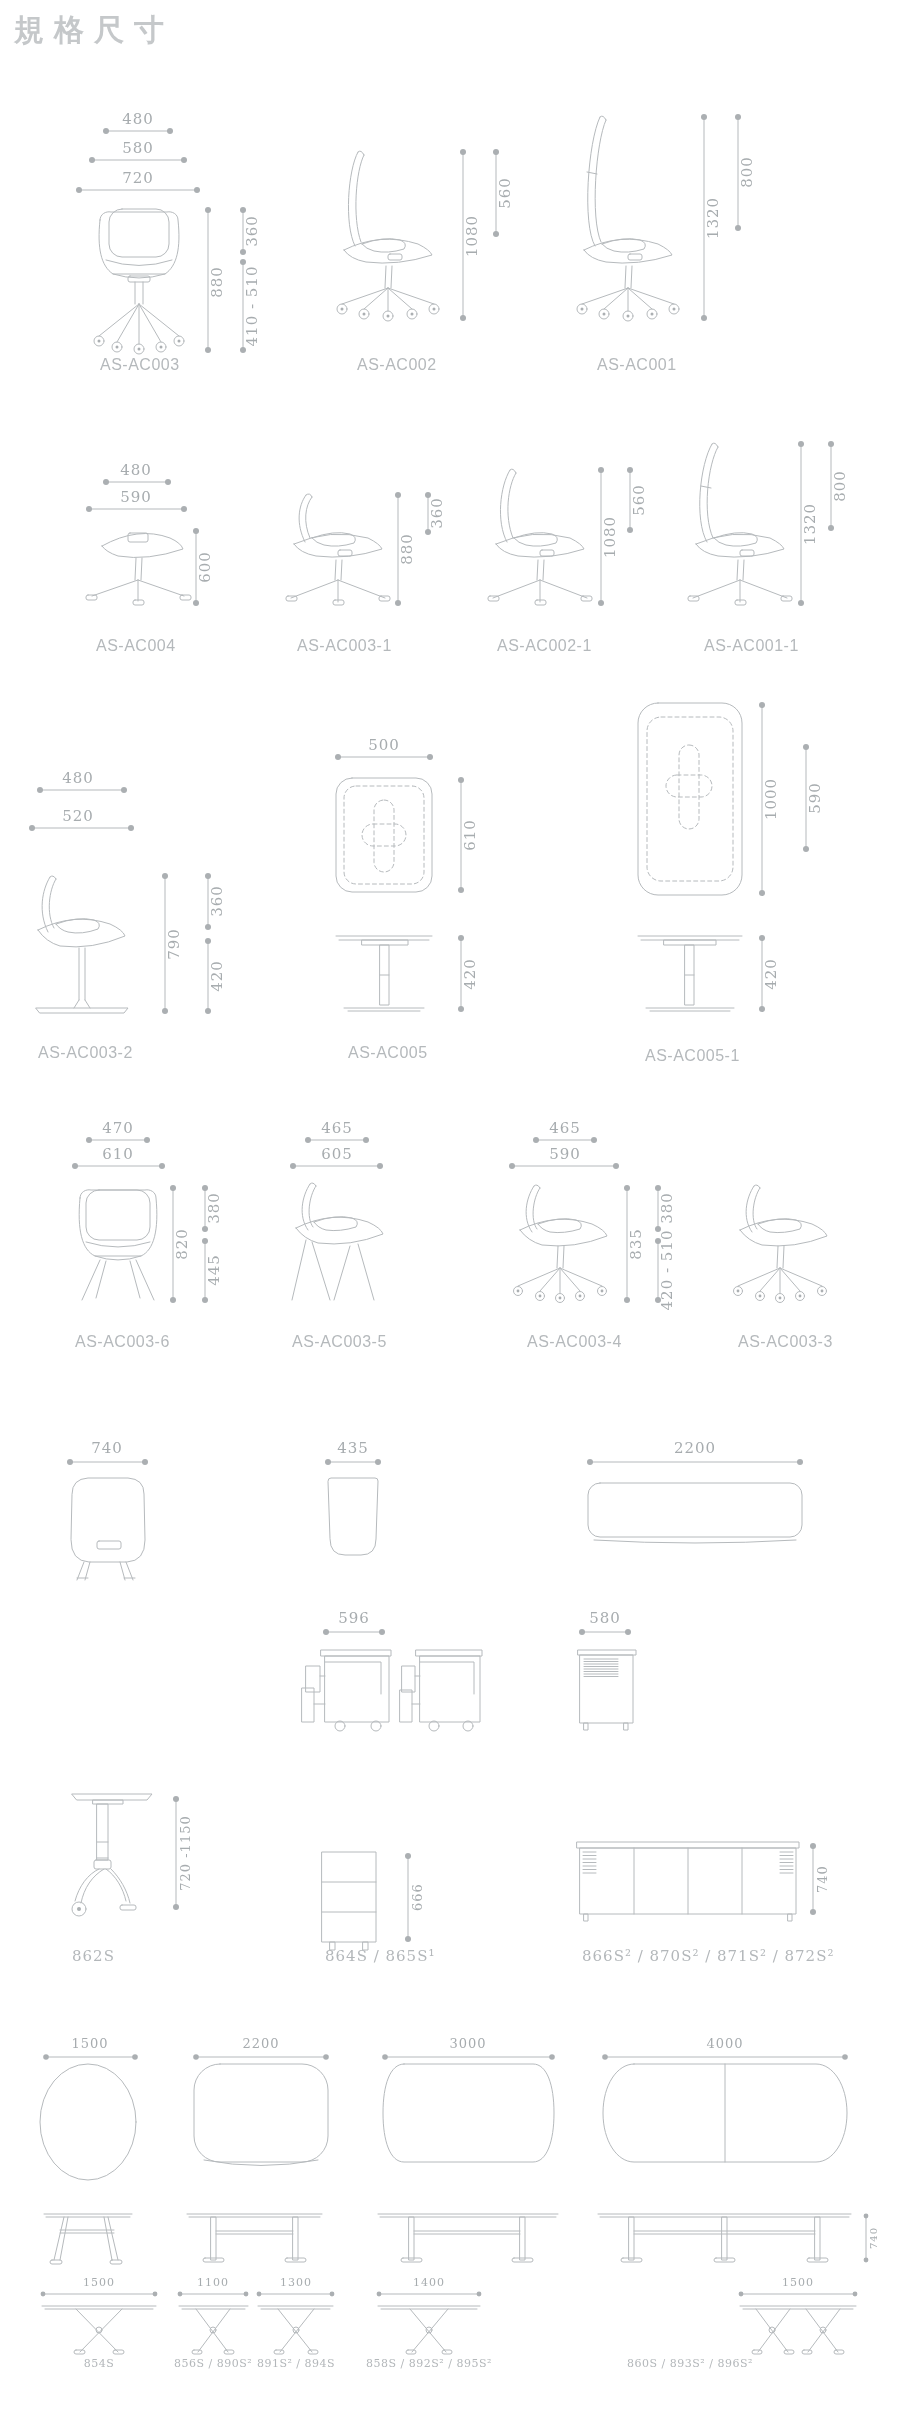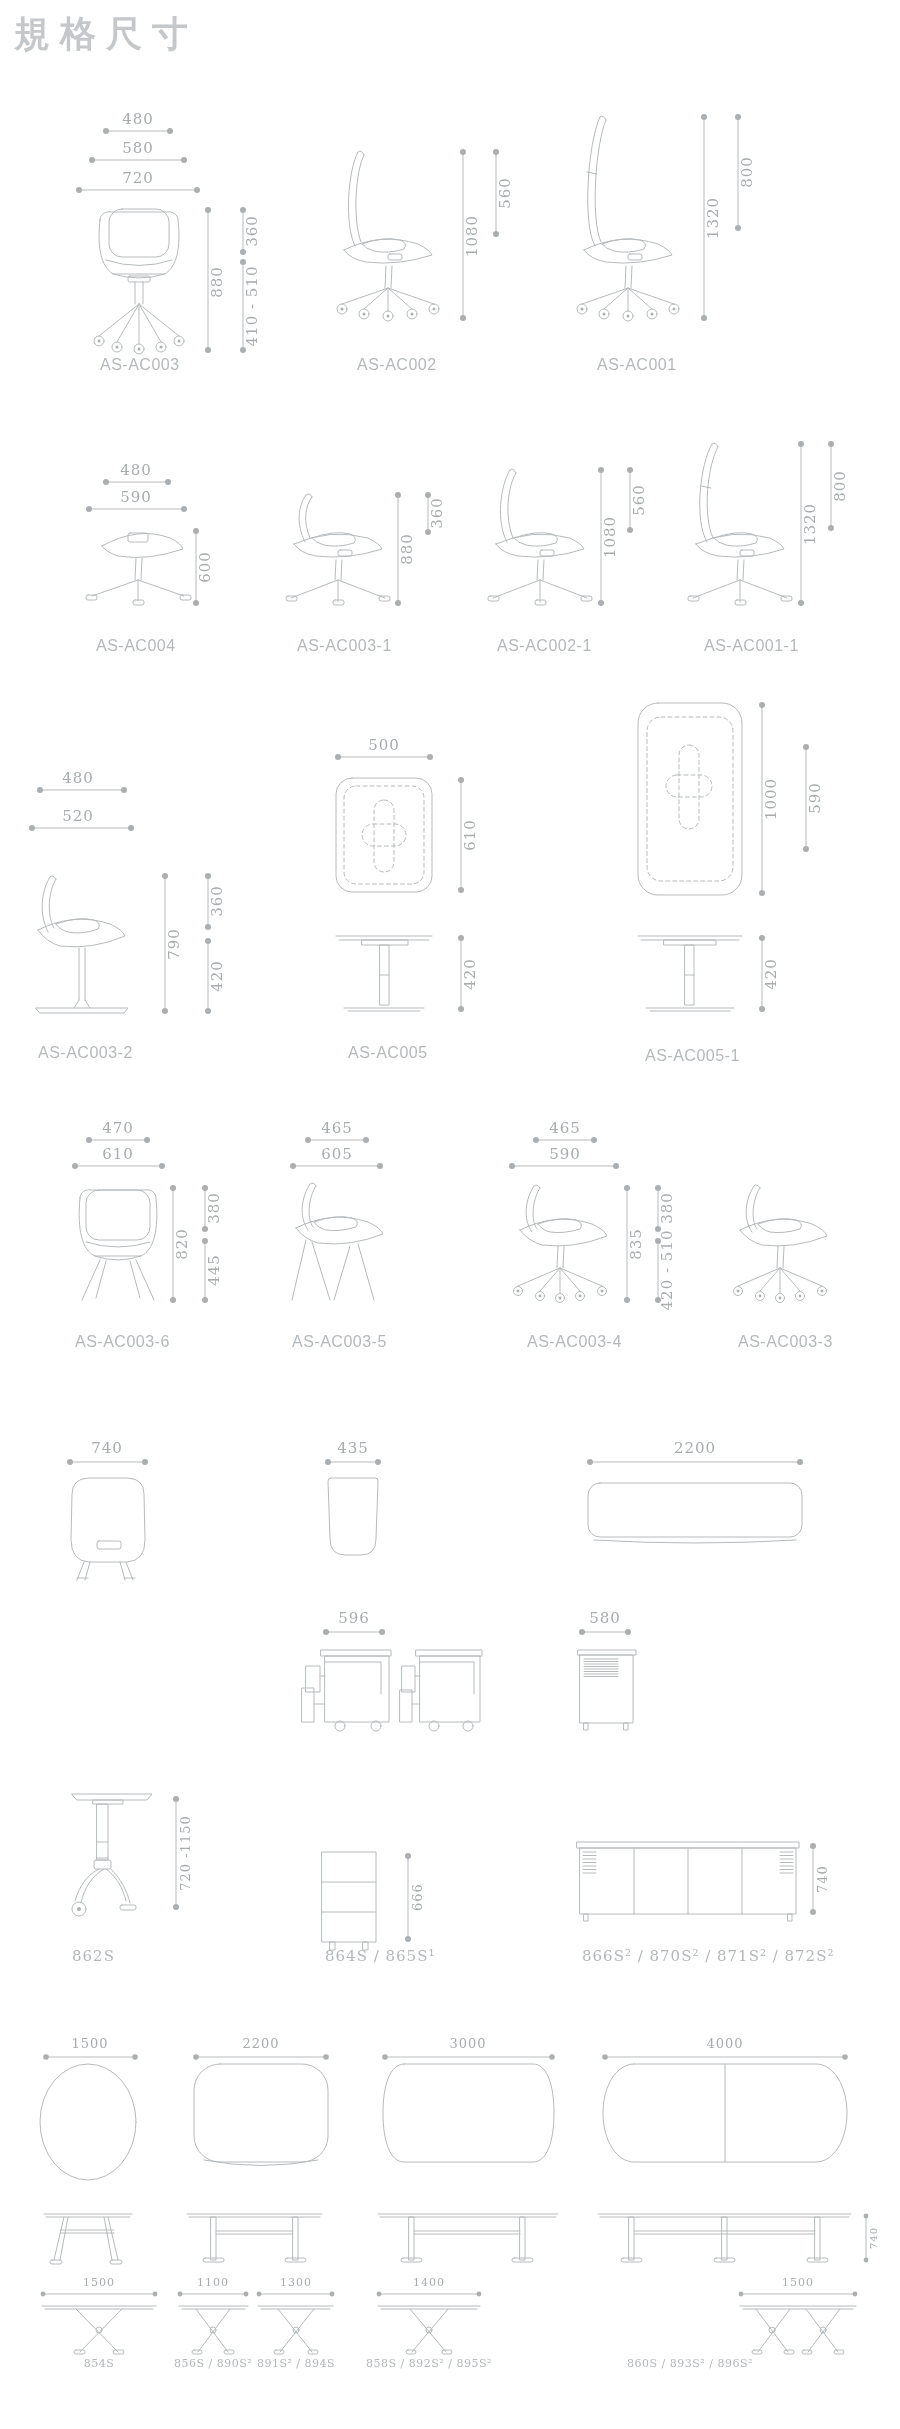--- a/index.html
+++ b/index.html
@@ -1,18 +1,18 @@
 <!DOCTYPE html>
 <html><head>
 <meta charset="utf-8">
 <style>
   html,body{margin:0;padding:0;background:#fff;}
   .page{position:relative;width:900px;height:2429px;background:#fff;overflow:hidden;}
   .title{position:absolute;left:14px;top:10px;font-family:"DejaVu Sans",sans-serif;
-         font-size:36px;font-weight:700;letter-spacing:10px;color:#c5c8ca;text-align:center;}
+         font-size:30px;font-weight:700;letter-spacing:10px;color:#c5c8ca;text-align:center;}
   svg text{user-select:none;}
   .s  {fill:none;stroke:#b6babd;stroke-width:1;stroke-linecap:round;stroke-linejoin:round;}
   .dash{stroke-dasharray:4 3;}
   .dl {stroke:#b5b9bc;stroke-width:1;fill:none;}
   .dd {fill:#abafb2;}
   .dt {fill:#a7acaf;font-family:"DejaVu Serif",serif;font-size:15px;letter-spacing:1px;text-anchor:middle;}
   .d13{font-size:13px;}
   .d11{font-size:11px;}
   .d10{font-size:10px;}
   .lb {fill:#b5b9bc;font-family:"Liberation Sans",sans-serif;font-size:16px;letter-spacing:.5px;}

